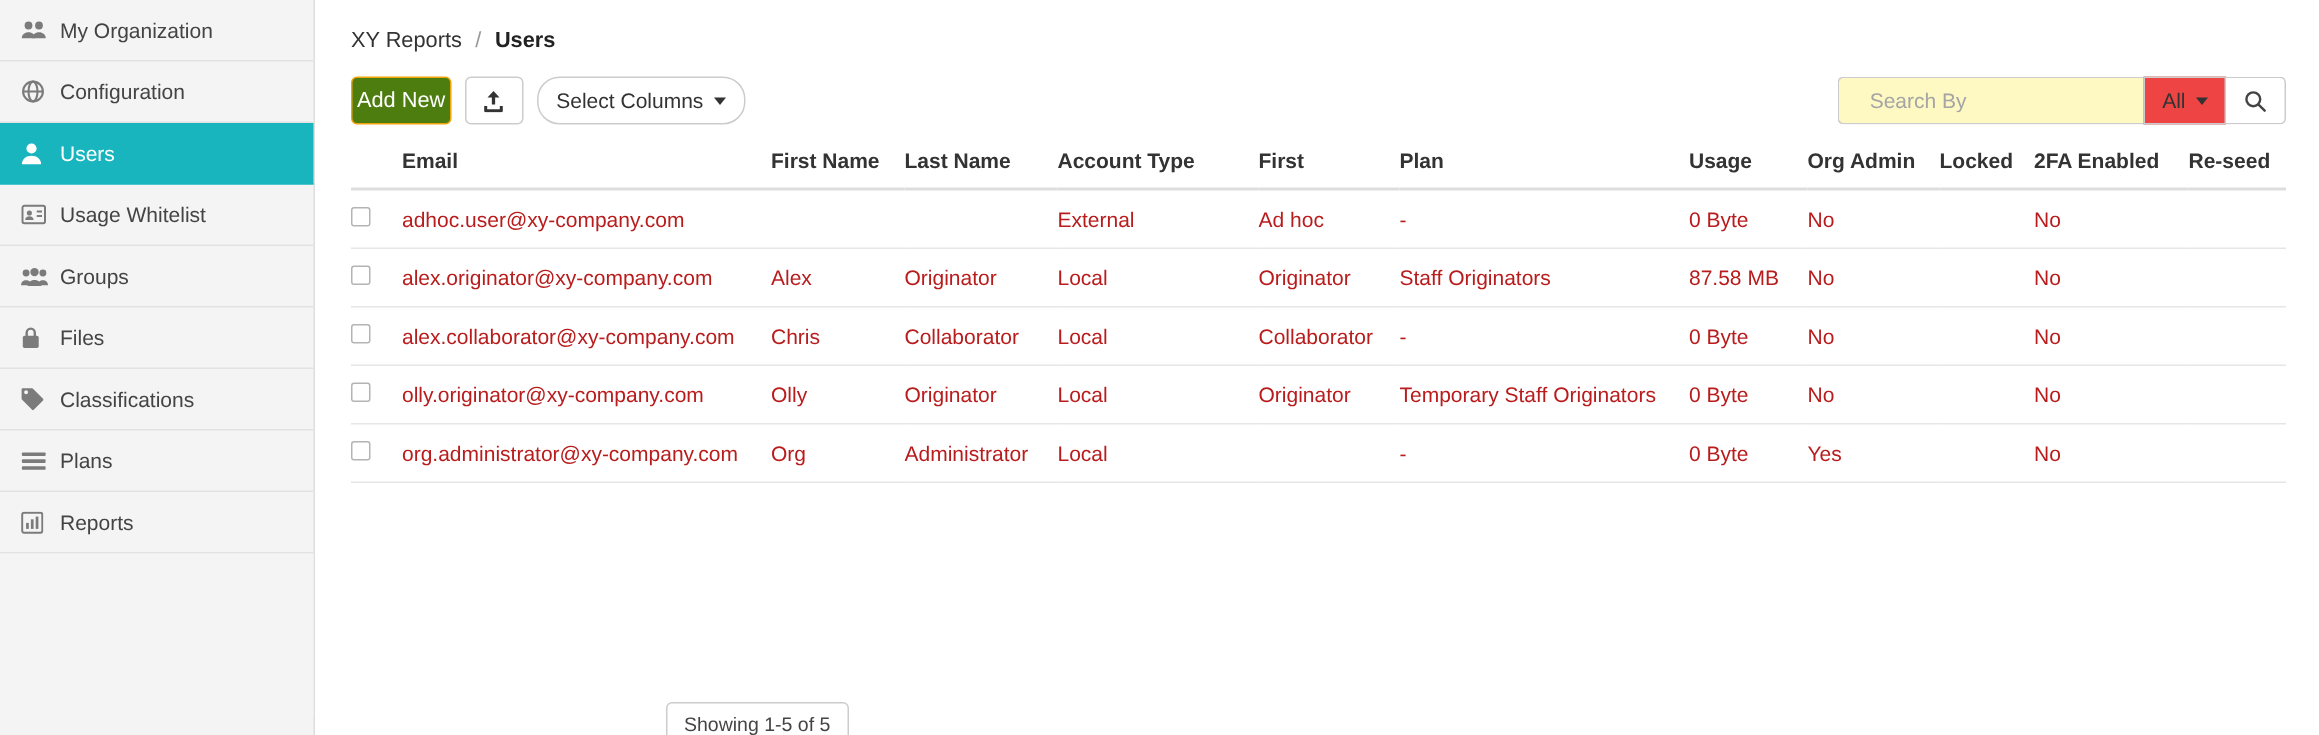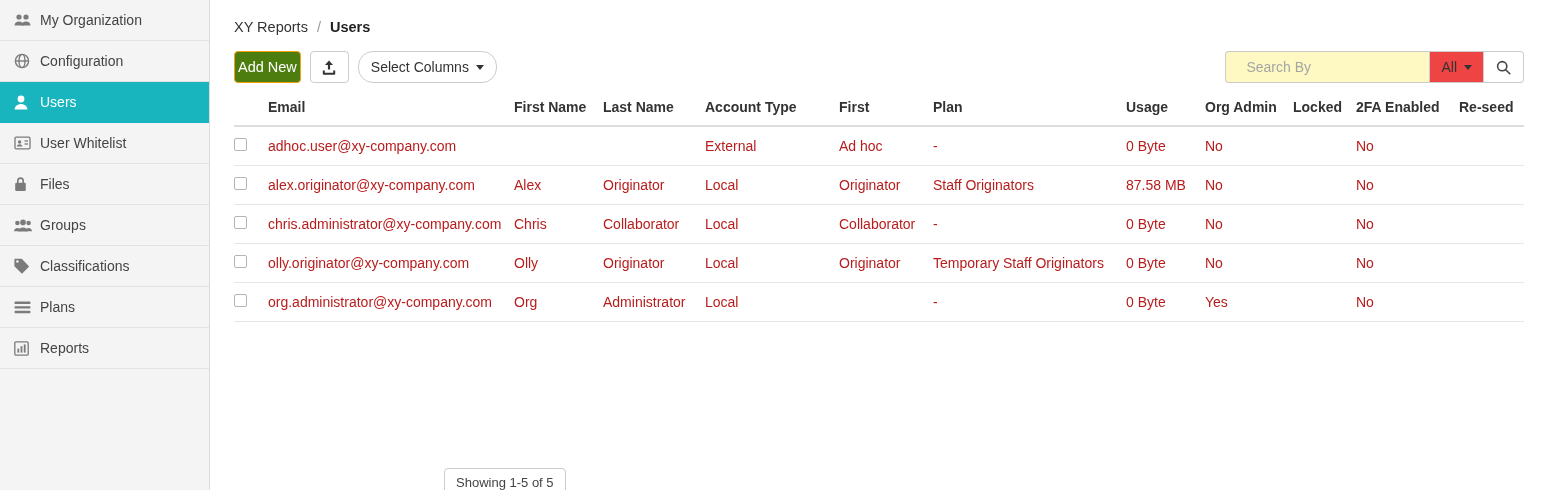--- a/index.html
+++ b/index.html
@@ -293,45 +293,45 @@
     <div class="nav-item">
       <span class="ico">
         <svg width="17" height="14" viewBox="0 0 17 14" fill="none" stroke="currentColor" stroke-width="1.3">
             <rect x="1" y="1.2" width="15" height="11.6" rx="1.2"></rect>
             <circle cx="5.6" cy="6" r="1.7" fill="currentColor" stroke="none"></circle>
             <path d="M2.8 10.6c0-1.5 1.3-2.4 2.8-2.4s2.8 0.9 2.8 2.4z" fill="currentColor" stroke="none"></path>
             <line x1="10.5" y1="5" x2="14" y2="5"></line>
             <line x1="10.5" y1="8" x2="14" y2="8"></line>
           </svg>
       </span>
-      <span class="nav-label">User Whitelist</span>
-    </div>
-
-    <div class="nav-item">
-      <span class="ico">
-        <svg width="13" height="16" viewBox="0 0 13 16" fill="currentColor">
-            <path d="M3 7V4.8a3.5 3.5 0 0 1 7 0V7h-1.6V4.8a1.9 1.9 0 0 0-3.8 0V7z"></path>
-            <rect x="1.2" y="6.8" width="10.6" height="8.2" rx="1.2"></rect>
-          </svg>
-      </span>
-      <span class="nav-label">Files</span>
+      <span class="nav-label">Usage Whitelist</span>
     </div>
 
     <div class="nav-item">
       <span class="ico">
         <svg width="18" height="13" viewBox="0 0 18 13" fill="currentColor">
             <circle cx="3.4" cy="4" r="2.3"></circle>
             <circle cx="14.6" cy="4" r="2.3"></circle>
             <circle cx="9" cy="3.4" r="2.8"></circle>
             <path d="M0 12.2c0-2 1.5-3.3 3.4-3.3S6.8 10.2 6.8 12.2z"></path>
             <path d="M11.2 12.2c0-2 1.5-3.3 3.4-3.3S18 10.2 18 12.2z"></path>
             <path d="M4.4 12.6c0-2.4 2-4 4.6-4s4.6 1.6 4.6 4z"></path>
           </svg>
       </span>
       <span class="nav-label">Groups</span>
+    </div>
+
+    <div class="nav-item">
+      <span class="ico">
+        <svg width="13" height="16" viewBox="0 0 13 16" fill="currentColor">
+            <path d="M3 7V4.8a3.5 3.5 0 0 1 7 0V7h-1.6V4.8a1.9 1.9 0 0 0-3.8 0V7z"></path>
+            <rect x="1.2" y="6.8" width="10.6" height="8.2" rx="1.2"></rect>
+          </svg>
+      </span>
+      <span class="nav-label">Files</span>
     </div>
 
     <div class="nav-item">
       <span class="ico">
         <svg width="16" height="16" viewBox="0 0 16 16" fill="currentColor">
             <path d="M7.4 0.8H1.2A0.8 0.8 0 0 0 0.4 1.6v6.2c0 .2.1.4.2.6l6.8 6.8c.3.3.8.3 1.1 0l6.2-6.2c.3-.3.3-.8 0-1.1L8 1.1a.8.8 0 0 0-.6-.3zM3.4 4.8a1.3 1.3 0 1 1 0-2.6 1.3 1.3 0 0 1 0 2.6z"></path>
           </svg>
       </span>
       <span class="nav-label">Classifications</span>
     </div>
@@ -460,21 +460,21 @@
             <td>Originator</td>
             <td>Staff Originators</td>
             <td>87.58 MB</td>
             <td>No</td>
             <td></td>
             <td>No</td>
             <td></td>
           </tr>
           <tr>
             <td><span class="row-check"></span></td>
-            <td>chris.administrator@xy-company.com</td>
+            <td>alex.collaborator@xy-company.com</td>
             <td>Chris</td>
             <td>Collaborator</td>
             <td>Local</td>
             <td>Collaborator</td>
             <td>-</td>
             <td>0 Byte</td>
             <td>No</td>
             <td></td>
             <td>No</td>
             <td></td>

